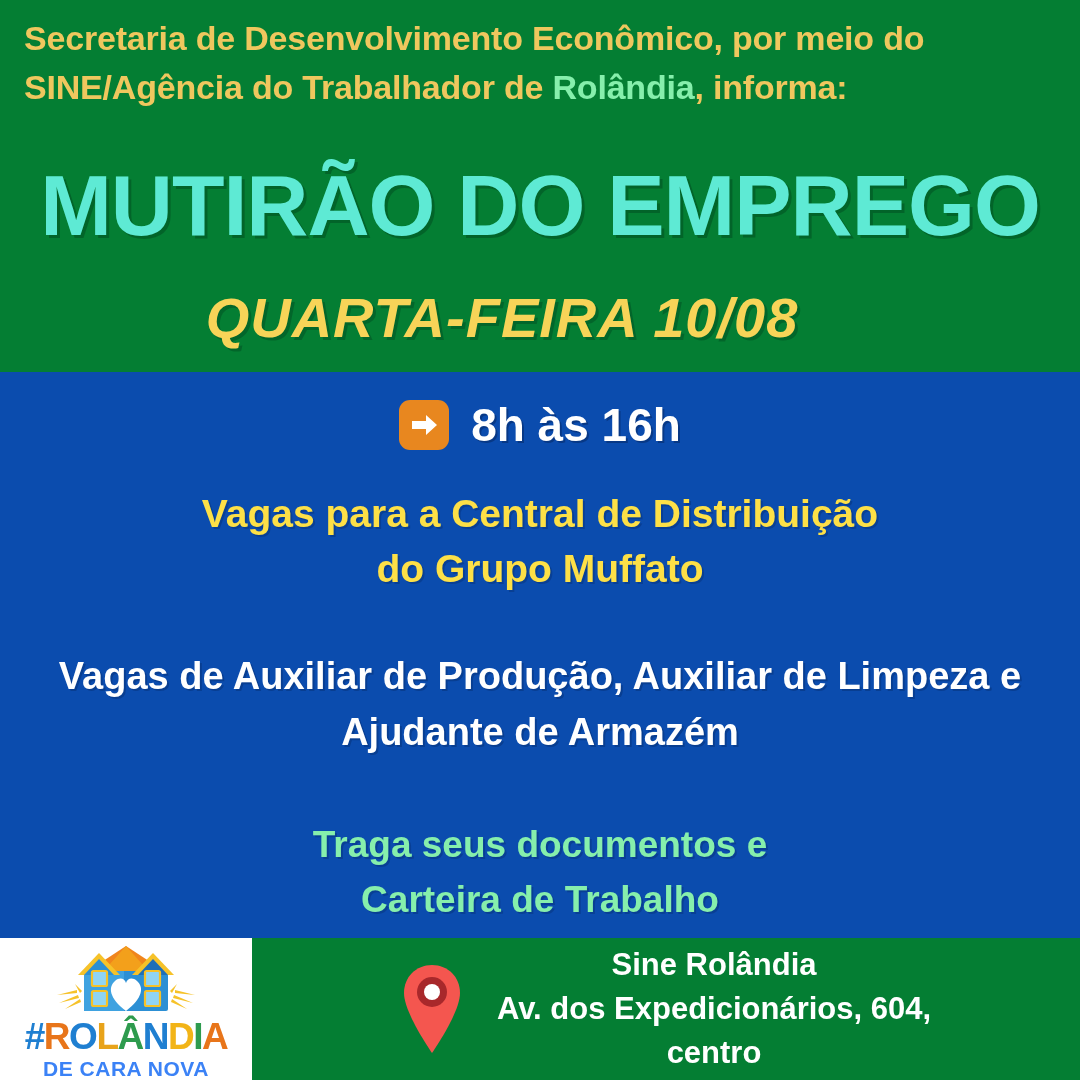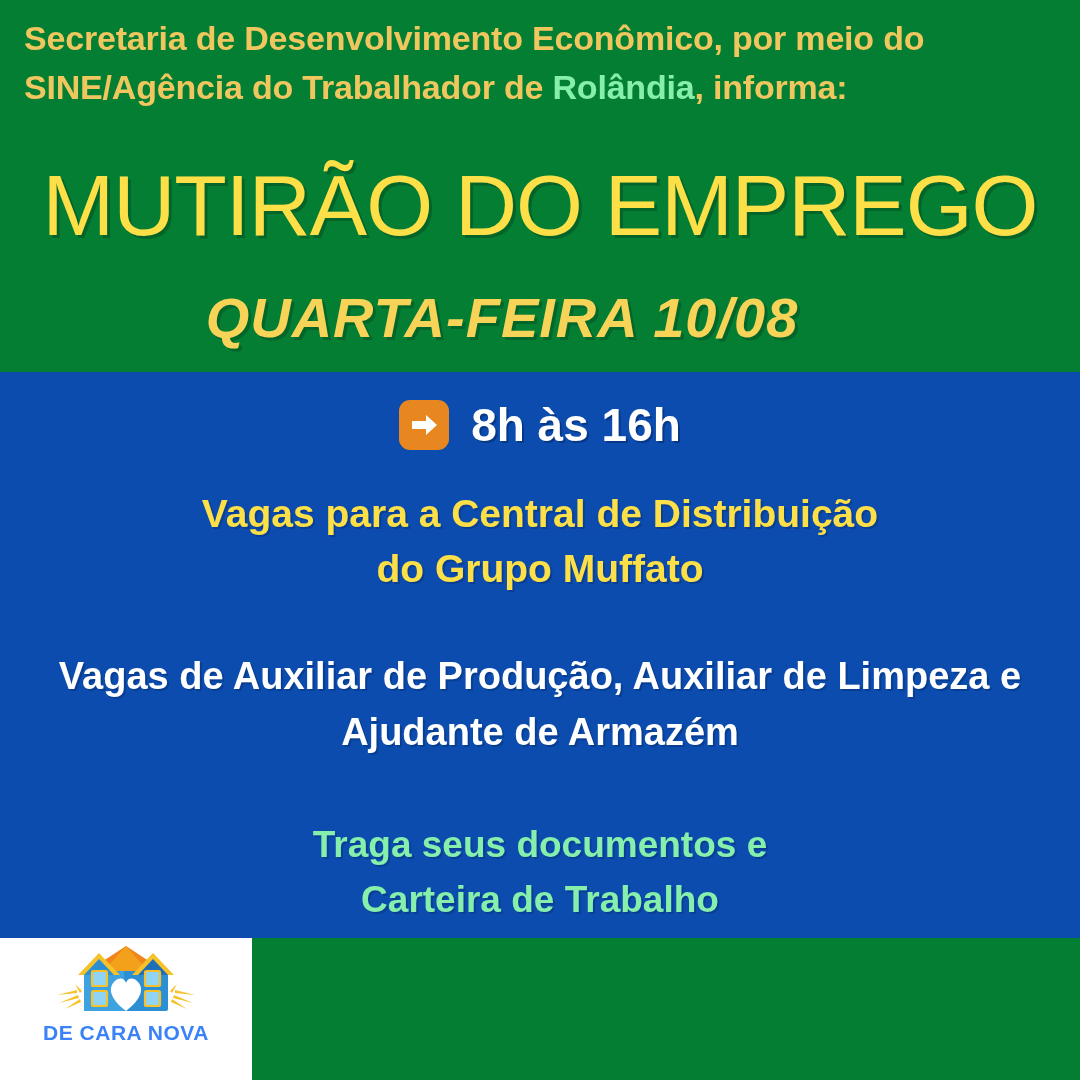--- a/index.html
+++ b/index.html
@@ -57,22 +57,22 @@
     margin-top: 48px;
   }
 
   
   .main-title {
     position: absolute;
     left: 0; top: 160px;
     width: 1080px;
     text-align: center;
     font-size: 86px;
-    font-weight: normal;
-    color: #fde047;
+    font-weight: bold;
+    color: #5eead4;
     letter-spacing: -1px;
     text-shadow: 3px 3px 0 rgba(0,40,20,0.30);
     line-height: 1.05;
   }
   .subtitle {
     position: absolute;
     left: 0; top: 285px;
     width: 1004px;
     text-align: center;
     font-size: 56px;
@@ -283,17 +283,34 @@
 
         <rect x="41" y="28" width="15" height="15" rx="1.5" fill="#8FD4F5" stroke="#F6C229" stroke-width="2.2"></rect>
         <rect x="41" y="48" width="15" height="15" rx="1.5" fill="#8FD4F5" stroke="#F6C229" stroke-width="2.2"></rect>
 
         <rect x="94" y="28" width="15" height="15" rx="1.5" fill="#8FD4F5" stroke="#F6C229" stroke-width="2.2"></rect>
         <rect x="94" y="48" width="15" height="15" rx="1.5" fill="#8FD4F5" stroke="#F6C229" stroke-width="2.2"></rect>
 
         <path d="M75 68 C58 55 57 44 64 38 C69 33.5 74 36 75 40 C76 36 81 33.5 86 38 C93 44 92 55 75 68 Z" fill="#FFFFFF"></path>
       </svg>
     </span>
+    <div class="logo-wordmark">
+      <span style="color:#1F7FD1;">#</span><span style="color:#E8751A;">R</span><span style="color:#1F7FD1;">O</span><span style="color:#E8A31A;">L</span><span style="color:#2E9B4E;">Â</span><span style="color:#1F7FD1;">N</span><span style="color:#F2B417;">D</span><span style="color:#2E9B4E;">I</span><span style="color:#E8751A;">A</span>
+    </div>
     <div class="logo-tagline">DE CARA NOVA</div>
   </div>
 
+  <div class="address-row">
+    <span class="pin-icon">
+      <svg width="62" height="92" viewBox="0 0 62 92" aria-hidden="true">
+        <path d="M31 2 C15 2 3 14 3 30 C3 50 31 90 31 90 C31 90 59 50 59 30 C59 14 47 2 31 2 Z" fill="#F4564F"></path>
+        <circle cx="31" cy="29" r="15" fill="#A8282B"></circle>
+        <circle cx="31" cy="29" r="8" fill="#FFFFFF"></circle>
+      </svg>
+    </span>
+    <div class="address-text">
+      <div>Sine Rolândia</div>
+      <div>Av. dos Expedicionários, 604,</div>
+      <div>centro</div>
+    </div>
+  </div>
 
 </div>
 
 </body></html>

